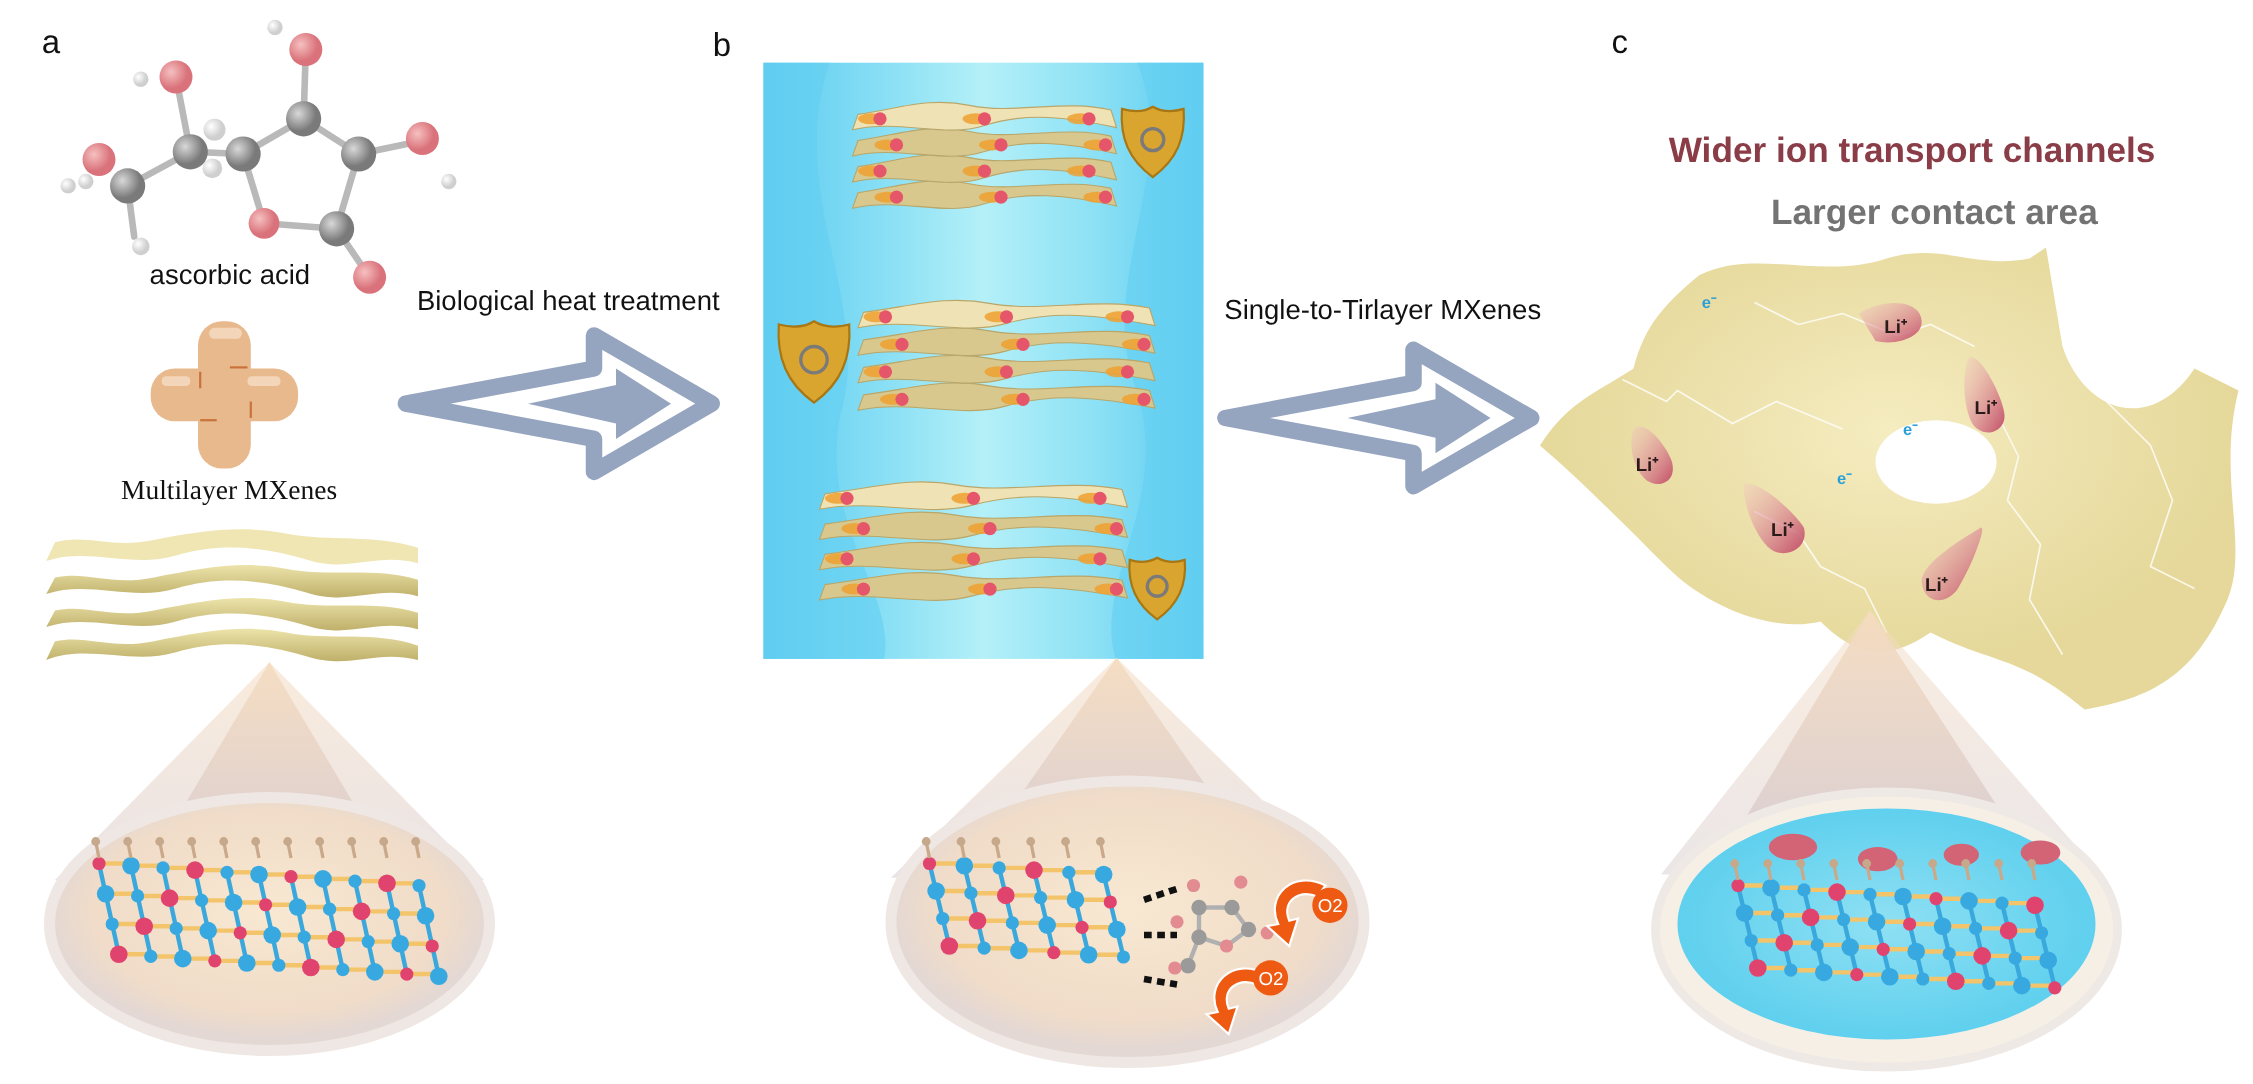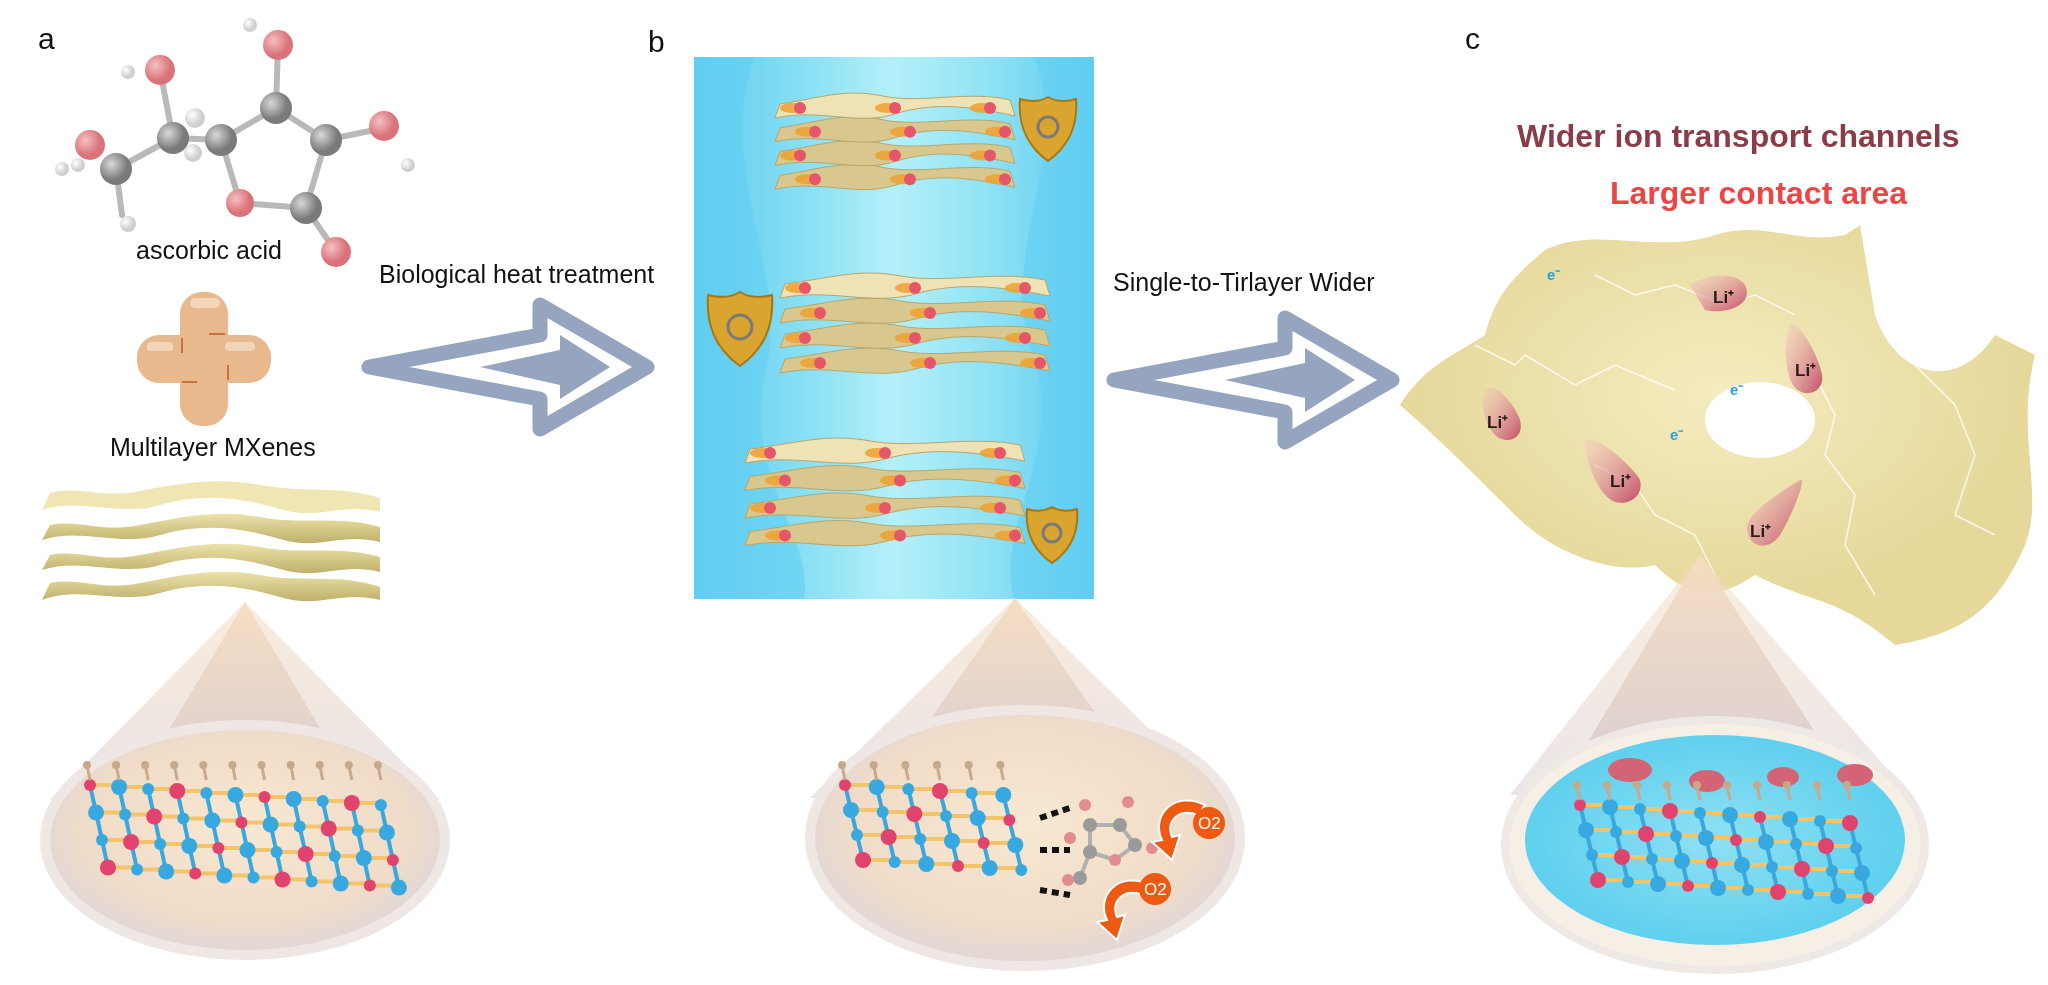--- a/index.html
+++ b/index.html
@@ -1,20 +1,20 @@
 <!DOCTYPE html>
 <html><head>
 <meta charset="utf-8">
 <style>
   html,body{margin:0;padding:0;background:#ffffff;}
   body{width:2048px;height:985px;position:relative;overflow:hidden;font-family:"Liberation Sans",sans-serif;}
   .panel-label{position:absolute;font-size:30px;color:#111;font-family:"Liberation Sans",sans-serif;}
   .caption{position:absolute;font-size:25px;color:#111;white-space:nowrap;font-family:"Liberation Sans",sans-serif;}
   .title-red{position:absolute;font-size:32px;font-weight:bold;color:#8a3d47;white-space:nowrap;font-family:Liberation Sans, sans-serif;}
-  .title-grey{position:absolute;font-size:32px;font-weight:bold;color:#ef4444;white-space:nowrap;font-family:"Liberation Sans",sans-serif;}
+  .title-grey{position:absolute;font-size:32px;font-weight:bold;color:#737373;white-space:nowrap;font-family:"Liberation Sans",sans-serif;}
   svg{position:absolute;overflow:visible;}
   .li-label{font-family:"Liberation Sans",sans-serif;font-size:17px;font-weight:bold;fill:#2a1a1a;}
   .e-label{font-family:"Liberation Sans",sans-serif;font-size:15px;font-weight:bold;fill:#2aa0d8;}
   .o2-text{font-family:"Liberation Sans",sans-serif;font-size:17px;fill:#ffffff;}
 </style>
 </head>
 <body>
 
 <div>
   <div class="panel-label" style="left:38px;top:22px;">a</div>
@@ -79,21 +79,21 @@
     <rect x="12" y="52" width="26" height="9" rx="4" fill="#f3d6b9"></rect>
     <rect x="90" y="52" width="30" height="9" rx="4" fill="#f3d6b9"></rect>
     <g stroke="#c9723b" stroke-width="2">
       <line x1="47" y1="48" x2="47" y2="63"></line>
       <line x1="74" y1="44" x2="90" y2="44"></line>
       <line x1="93" y1="75" x2="93" y2="90"></line>
       <line x1="47" y1="92" x2="62" y2="92"></line>
     </g>
   </svg>
 
-  <div class="caption" style="left:110px;top:433px;">Multilayer MXenes</div>
+  <div class="caption" style="left:110px;top:433px;font-family:Liberation Serif, serif;">Multilayer MXenes</div>
 
   <svg style="left:40px;top:465px;" width="350" height="150">
     <defs>
       <linearGradient id="sheetG" x1="0" y1="0" x2="0" y2="1">
           <stop offset="0" stop-color="#ece3aa"></stop>
           <stop offset="1" stop-color="#bfb06a"></stop>
         </linearGradient>
     </defs>
     <path d="M2,135 C40,120 80,140 120,128 S200,120 240,132 S300,125 340,135 L340,122 C300,108 260,118 220,110 S140,110 100,118 S40,112 10,118 Z" fill="url(#sheetG)"></path>
     <path d="M2,105 C40,92 80,112 120,100 S200,92 240,104 S300,97 340,107 L340,92 C300,80 260,90 220,82 S140,82 100,90 S40,84 10,90 Z" fill="url(#sheetG)"></path>
@@ -518,21 +518,21 @@
   </svg>
   <svg style="left:1095px;top:870px;" width="80" height="80">
     <path d="M55,15 C25,0 0,25 12,50 L2,52 L22,70 L30,45 L22,47 C15,30 30,18 48,25 Z" fill="#ee5a12" stroke="#fff" stroke-width="2"></path>
   </svg>
   <svg style="left:1138px;top:872px;" width="34" height="34">
     <circle cx="17" cy="17" r="16" fill="#ee5a12"></circle>
     <text class="o2-text" x="6" y="23">O2</text>
   </svg>
 </div>
 
-<div class="caption" style="left:1113px;top:268px;">Single-to-Tirlayer Wider</div>
+<div class="caption" style="left:1113px;top:268px;">Single-to-Tirlayer MXenes</div>
 <svg style="left:1100px;top:308px;" width="310" height="145">
   <path d="M14,72 L185,40 L185,10 L292,72 L185,134 L185,104 Z" fill="none" stroke="#95a5bf" stroke-width="15" stroke-linejoin="round"></path>
   <path d="M125,72 L205,55 L205,40 L255,72 L205,104 L205,90 Z" fill="#95a5bf"></path>
 </svg>
 
 <div>
   <div class="panel-label" style="left:1465px;top:22px;">c</div>
   <div class="title-red" style="left:1517px;top:118px;">Wider ion transport channels</div>
   <div class="title-grey" style="left:1610px;top:175px;">Larger contact area</div>
 

